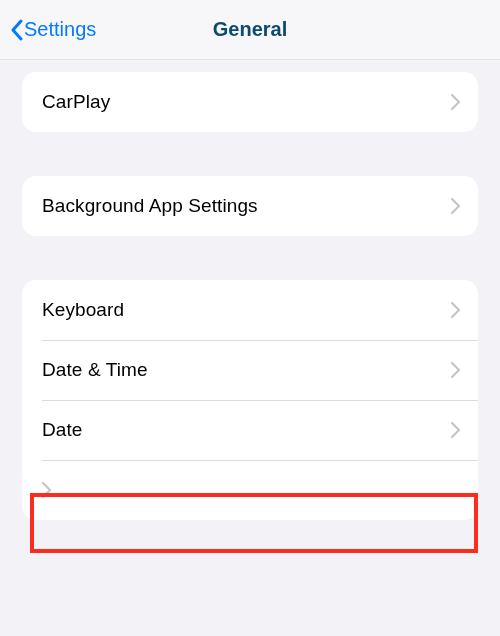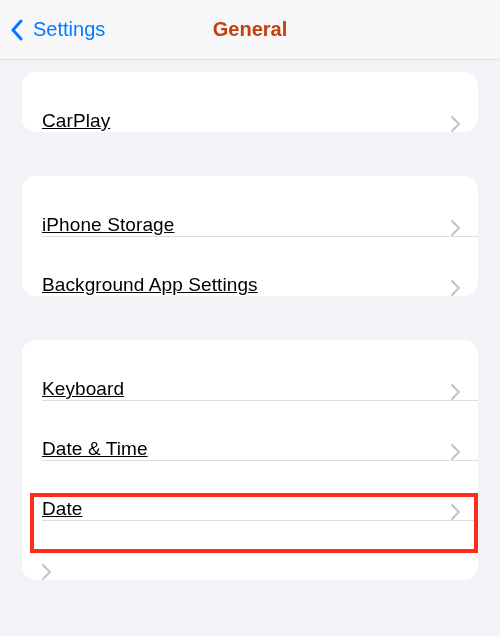--- a/index.html
+++ b/index.html
@@ -20,58 +20,57 @@
       height: 60px;
       background: #f7f7f9;
       border-bottom: 1px solid rgba(0,0,0,0.08);
       position: relative;
       display: flex;
       align-items: center;
     }
     .back-group {
       display: flex;
       align-items: center;
-      gap: 9px;
+      gap: 0;
       padding-left: 10px;
       color: #007aff;
       font-size: 20px;
       cursor: pointer;
     }
     .back-chevron svg {
       display: block;
     }
     .nav-title {
       position: absolute;
       left: 0;
       right: 0;
       text-align: center;
       font-size: 20px;
       font-weight: 600;
-      color: #c2410c;
+      color: #0c4a6e;
       pointer-events: none;
     }
     .content {
       padding: 0 22px;
     }
     .group {
       background: #ffffff;
       border-radius: 14px;
       overflow: hidden;
     }
     .group.g1 { margin-top: 12px; }
     .group.g2 { margin-top: 44px; }
     .group.g3 { margin-top: 44px; }
     .row {
       height: 60px;
       display: flex;
-      align-items: flex-end;
+      align-items: center;
       padding: 0 18px 0 20px;
       position: relative;
       cursor: pointer;
-      text-decoration: underline;
     }
     .row + .row::before {
       content: "";
       position: absolute;
       top: 0;
       left: 20px;
       right: 0;
       height: 1px;
       background: rgba(60,60,67,0.18);
     }
@@ -117,28 +116,20 @@
       <span class="chevron">
         <svg width="9" height="16" viewBox="0 0 9 16">
             <polyline points="1,1 8,8 1,15" stroke="#c5c5c7" stroke-width="2.2" fill="none" stroke-linecap="round" stroke-linejoin="round"></polyline>
           </svg>
       </span>
     </div>
   </div>
 
   <div class="group g2">
     <div class="row">
-      <span class="row-label">iPhone Storage</span>
-      <span class="chevron">
-        <svg width="9" height="16" viewBox="0 0 9 16">
-            <polyline points="1,1 8,8 1,15" stroke="#c5c5c7" stroke-width="2.2" fill="none" stroke-linecap="round" stroke-linejoin="round"></polyline>
-          </svg>
-      </span>
-    </div>
-    <div class="row">
       <span class="row-label">Background App Settings</span>
       <span class="chevron">
         <svg width="9" height="16" viewBox="0 0 9 16">
             <polyline points="1,1 8,8 1,15" stroke="#c5c5c7" stroke-width="2.2" fill="none" stroke-linecap="round" stroke-linejoin="round"></polyline>
           </svg>
       </span>
     </div>
   </div>
 
   <div class="group g3">

